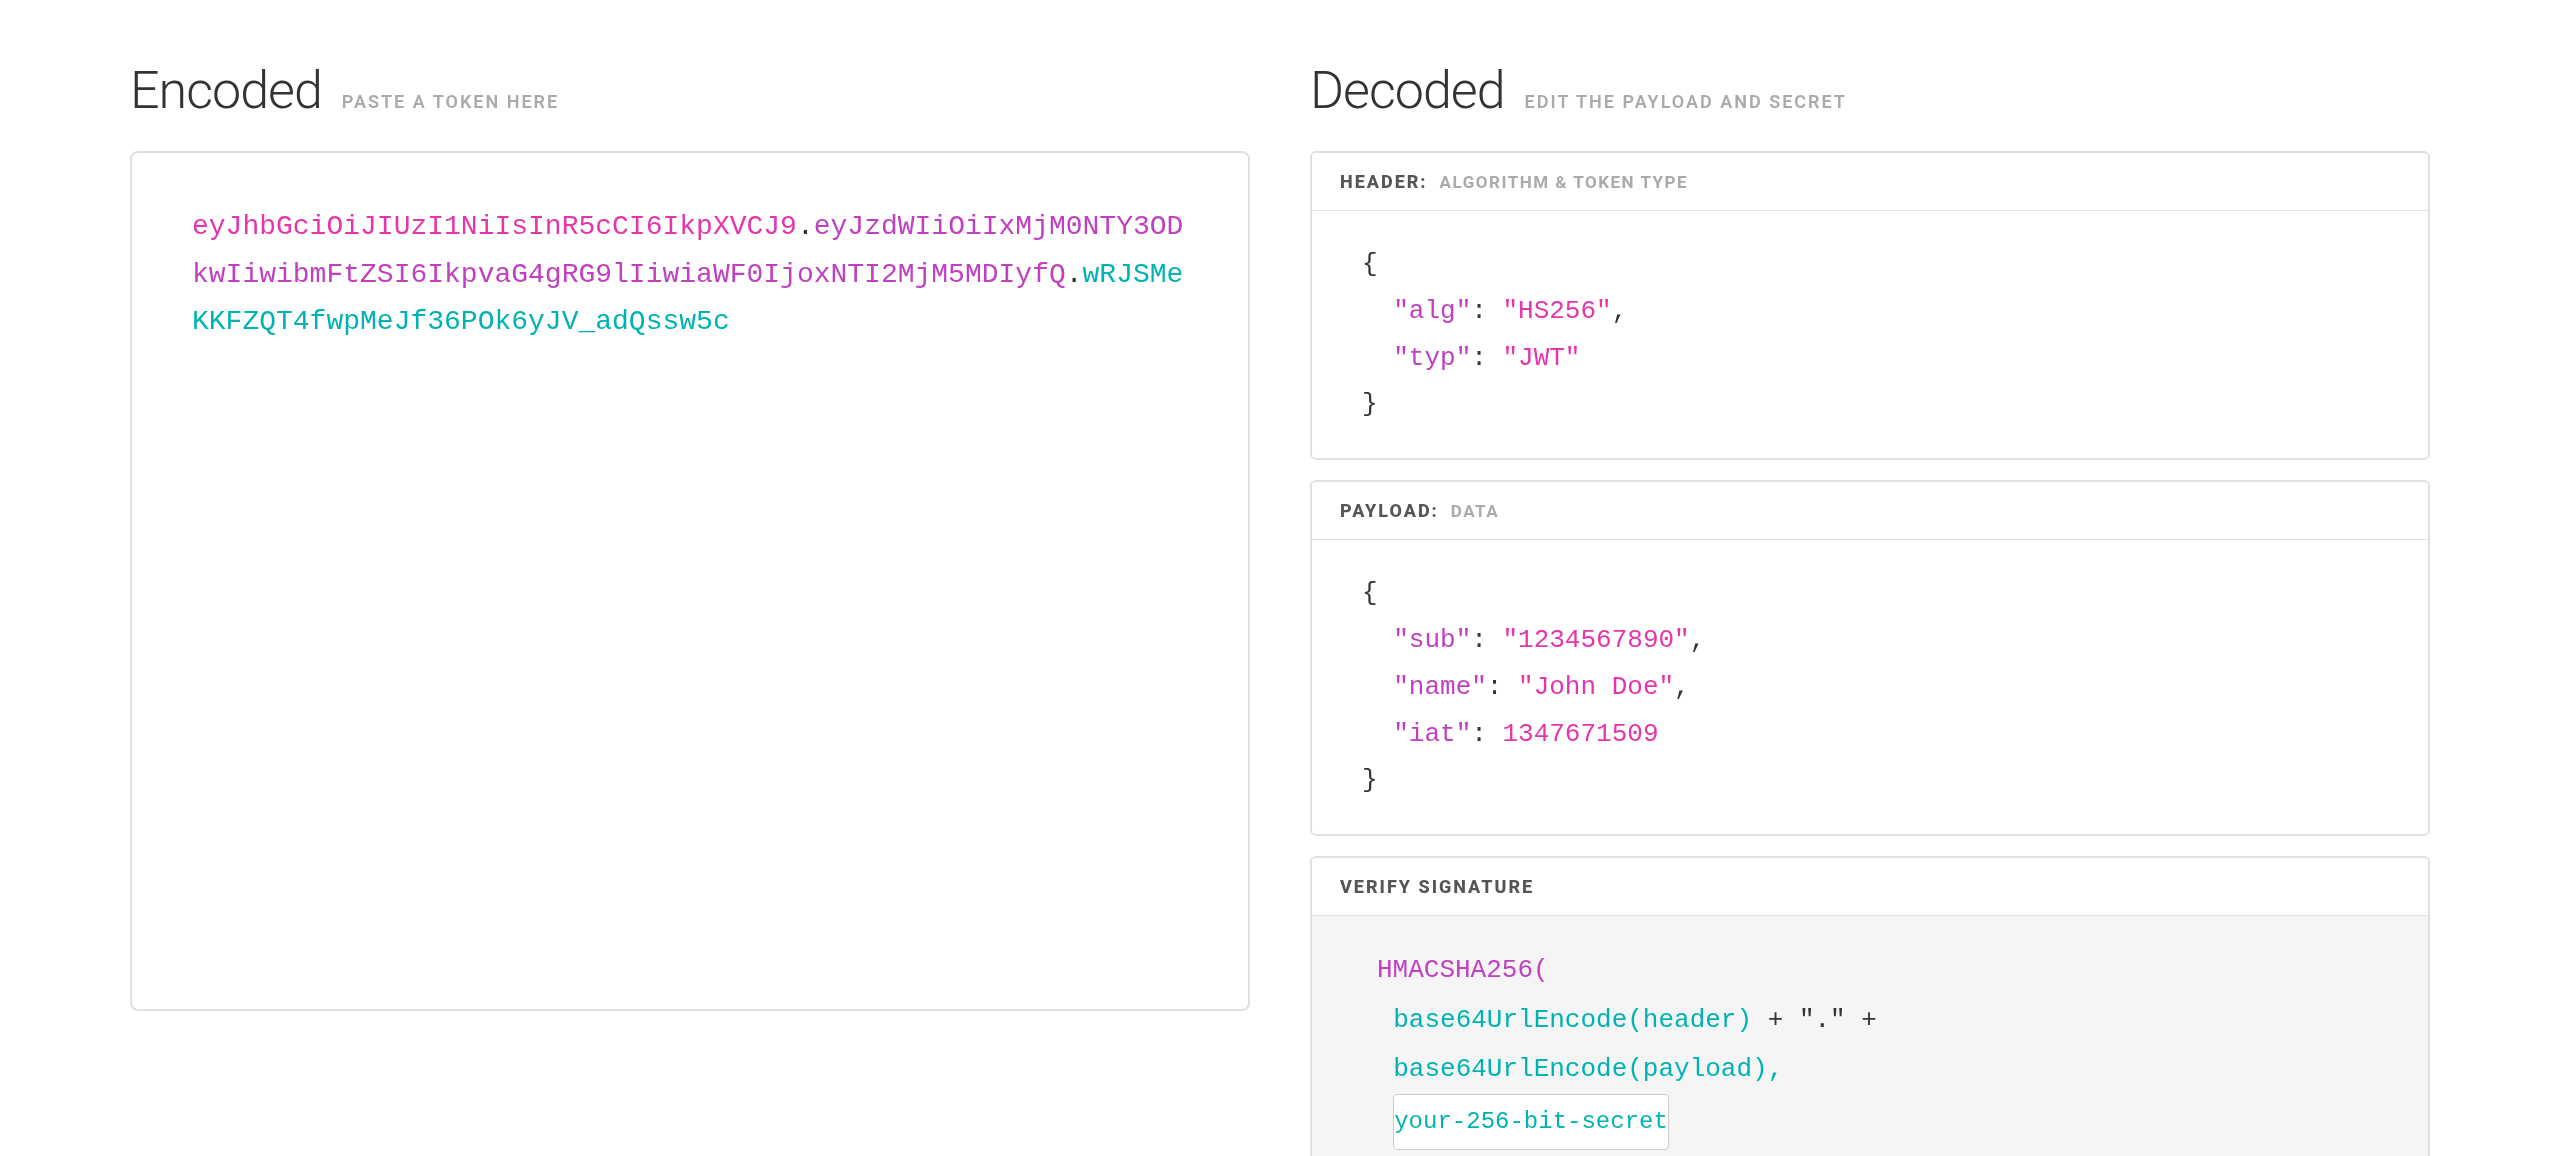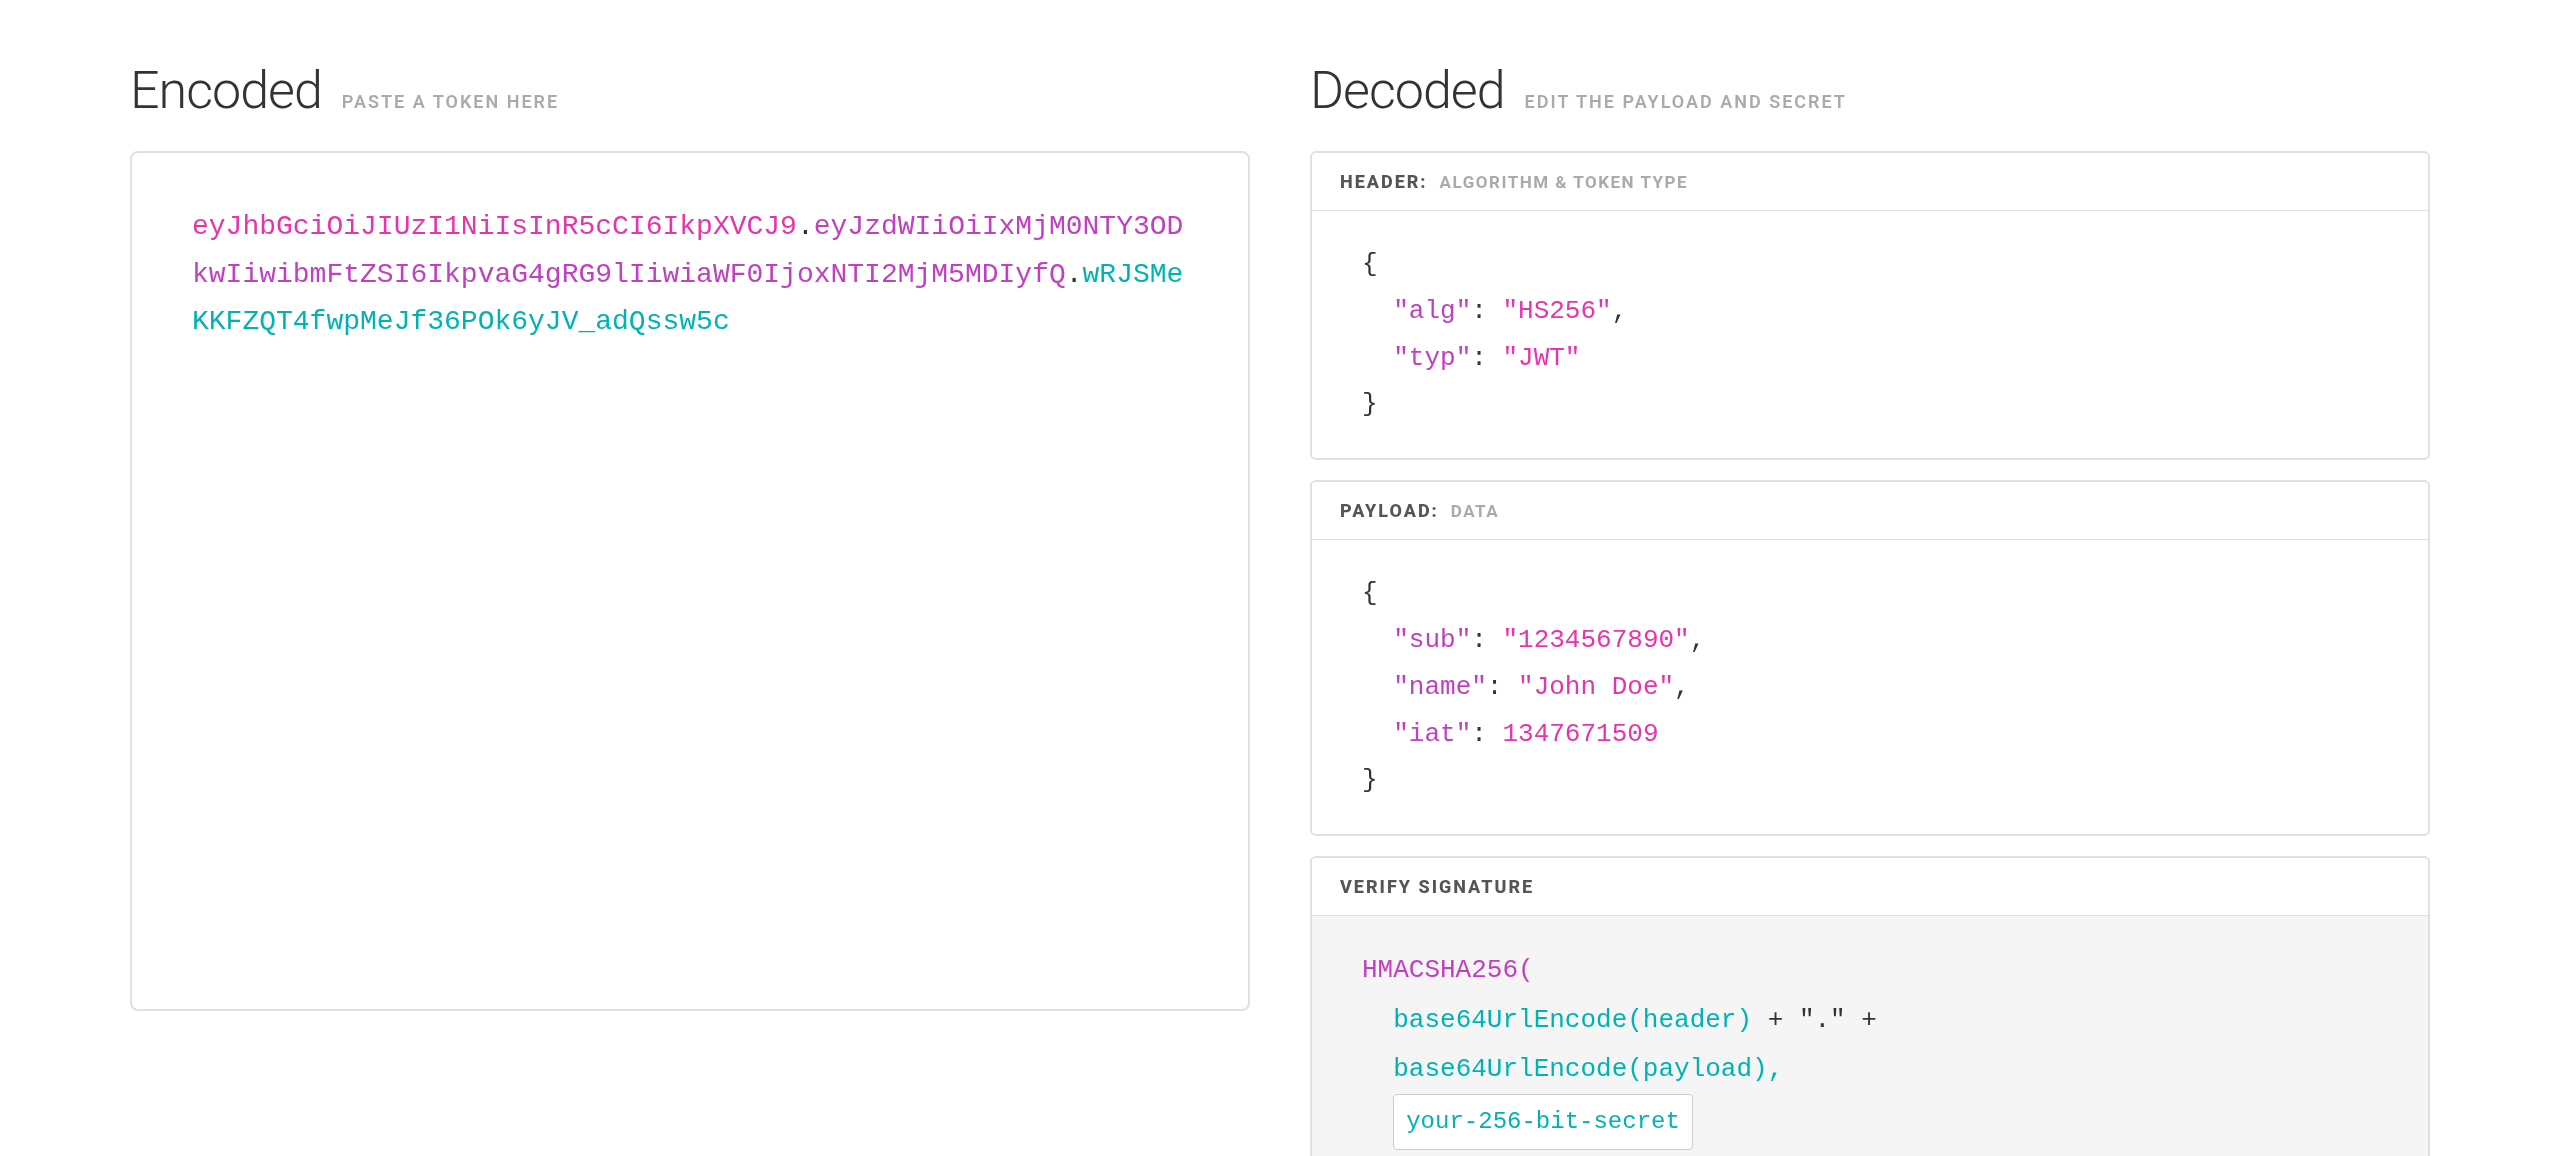--- a/index.html
+++ b/index.html
@@ -167,36 +167,37 @@
     .verify-content {
       padding: 30px 50px;
       background: #f5f5f5;
       font-family: 'Courier New', Courier, monospace;
       font-size: 26px;
       line-height: 1.9;
     }
 
     .verify-fn {
       color: #c040c0;
+      margin-left: 15px;
     }
 
     .verify-text {
       color: #00b3b3;
     }
 
     .verify-operator {
       color: #333;
     }
 
     .secret-input {
       display: inline-block;
       background: #fff;
       border: 1px solid #ccc;
       border-radius: 4px;
-      padding: 4px 12px;
+      padding: 4px 0;
       font-family: 'Courier New', Courier, monospace;
       font-size: 24px;
       color: #00b3b3;
     }
 
     .verify-footer {
       display: flex;
       align-items: center;
       gap: 14px;
       margin-top: 4px;

